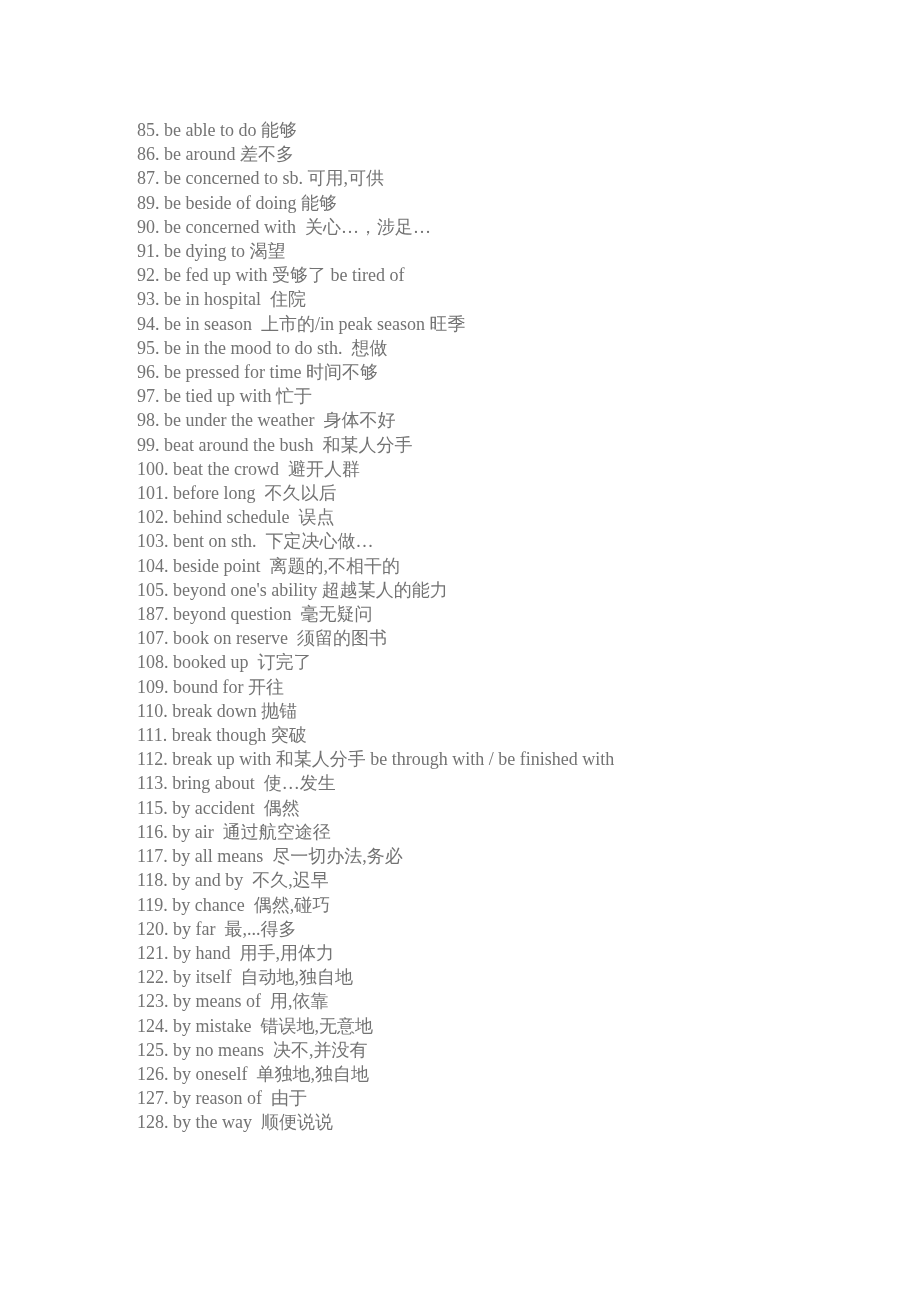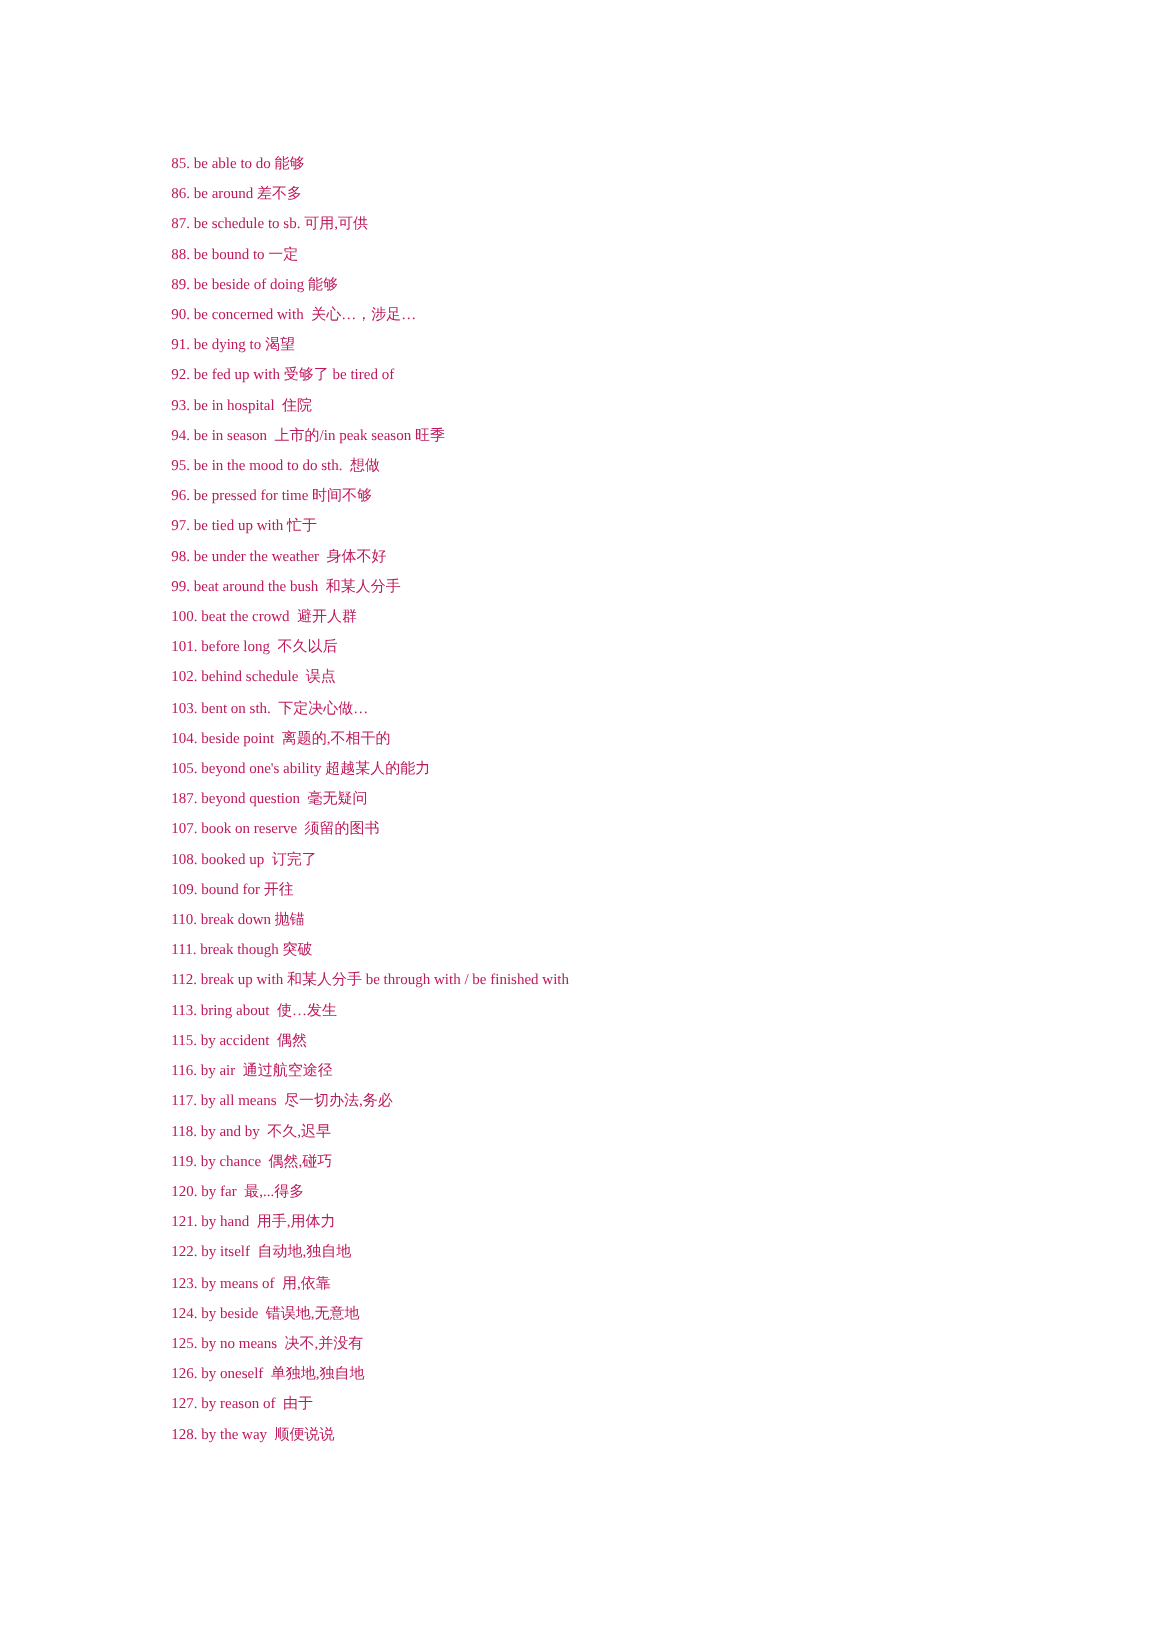--- a/index.html
+++ b/index.html
@@ -8,35 +8,34 @@
     background: #ffffff;
     font-family: "Times New Roman", "SimSun", serif;
     width: 920px;
     height: 1302px;
   }
   .page {
     padding: 118px 0 0 137px;
     box-sizing: border-box;
   }
   .line {
-    font-size: 12px;
+    font-size: 18px;
     line-height: 24.2px;
-    color: #be185d;
+    color: #737373;
     white-space: pre;
   }
 </style>
 </head>
 <body>
 
 <div class="page">
   <div id="list-container">
       <div class="line"><span>85</span><span>. </span><span>be able to do</span><span> </span><span>能够</span></div>
       <div class="line"><span>86</span><span>. </span><span>be around</span><span> </span><span>差不多</span></div>
-      <div class="line"><span>87</span><span>. </span><span>be schedule to sb.</span><span> </span><span>可用,可供</span></div>
-      <div class="line"><span>88</span><span>. </span><span>be bound to</span><span> </span><span>一定</span></div>
+      <div class="line"><span>87</span><span>. </span><span>be concerned to sb.</span><span> </span><span>可用,可供</span></div>
       <div class="line"><span>89</span><span>. </span><span>be beside of doing</span><span> </span><span>能够</span></div>
       <div class="line"><span>90</span><span>. </span><span>be concerned with </span><span> </span><span>关心…，涉足…</span></div>
       <div class="line"><span>91</span><span>. </span><span>be dying to</span><span> </span><span>渴望</span></div>
       <div class="line"><span>92</span><span>. </span><span>be fed up with</span><span> </span><span>受够了 be tired of</span></div>
       <div class="line"><span>93</span><span>. </span><span>be in hospital </span><span> </span><span>住院</span></div>
       <div class="line"><span>94</span><span>. </span><span>be in season </span><span> </span><span>上市的/in peak season 旺季</span></div>
       <div class="line"><span>95</span><span>. </span><span>be in the mood to do sth. </span><span> </span><span>想做</span></div>
       <div class="line"><span>96</span><span>. </span><span>be pressed for time</span><span> </span><span>时间不够</span></div>
       <div class="line"><span>97</span><span>. </span><span>be tied up with</span><span> </span><span>忙于</span></div>
       <div class="line"><span>98</span><span>. </span><span>be under the weather </span><span> </span><span>身体不好</span></div>
@@ -57,19 +56,19 @@
       <div class="line"><span>113</span><span>. </span><span>bring about </span><span> </span><span>使…发生</span></div>
       <div class="line"><span>115</span><span>. </span><span>by accident </span><span> </span><span>偶然</span></div>
       <div class="line"><span>116</span><span>. </span><span>by air </span><span> </span><span>通过航空途径</span></div>
       <div class="line"><span>117</span><span>. </span><span>by all means </span><span> </span><span>尽一切办法,务必</span></div>
       <div class="line"><span>118</span><span>. </span><span>by and by </span><span> </span><span>不久,迟早</span></div>
       <div class="line"><span>119</span><span>. </span><span>by chance </span><span> </span><span>偶然,碰巧</span></div>
       <div class="line"><span>120</span><span>. </span><span>by far </span><span> </span><span>最,...得多</span></div>
       <div class="line"><span>121</span><span>. </span><span>by hand </span><span> </span><span>用手,用体力</span></div>
       <div class="line"><span>122</span><span>. </span><span>by itself </span><span> </span><span>自动地,独自地</span></div>
       <div class="line"><span>123</span><span>. </span><span>by means of </span><span> </span><span>用,依靠</span></div>
-      <div class="line"><span>124</span><span>. </span><span>by beside </span><span> </span><span>错误地,无意地</span></div>
+      <div class="line"><span>124</span><span>. </span><span>by mistake </span><span> </span><span>错误地,无意地</span></div>
       <div class="line"><span>125</span><span>. </span><span>by no means </span><span> </span><span>决不,并没有</span></div>
       <div class="line"><span>126</span><span>. </span><span>by oneself </span><span> </span><span>单独地,独自地</span></div>
       <div class="line"><span>127</span><span>. </span><span>by reason of </span><span> </span><span>由于</span></div>
       <div class="line"><span>128</span><span>. </span><span>by the way </span><span> </span><span>顺便说说</span></div>
     </div>
 </div>
 
 </body></html>

